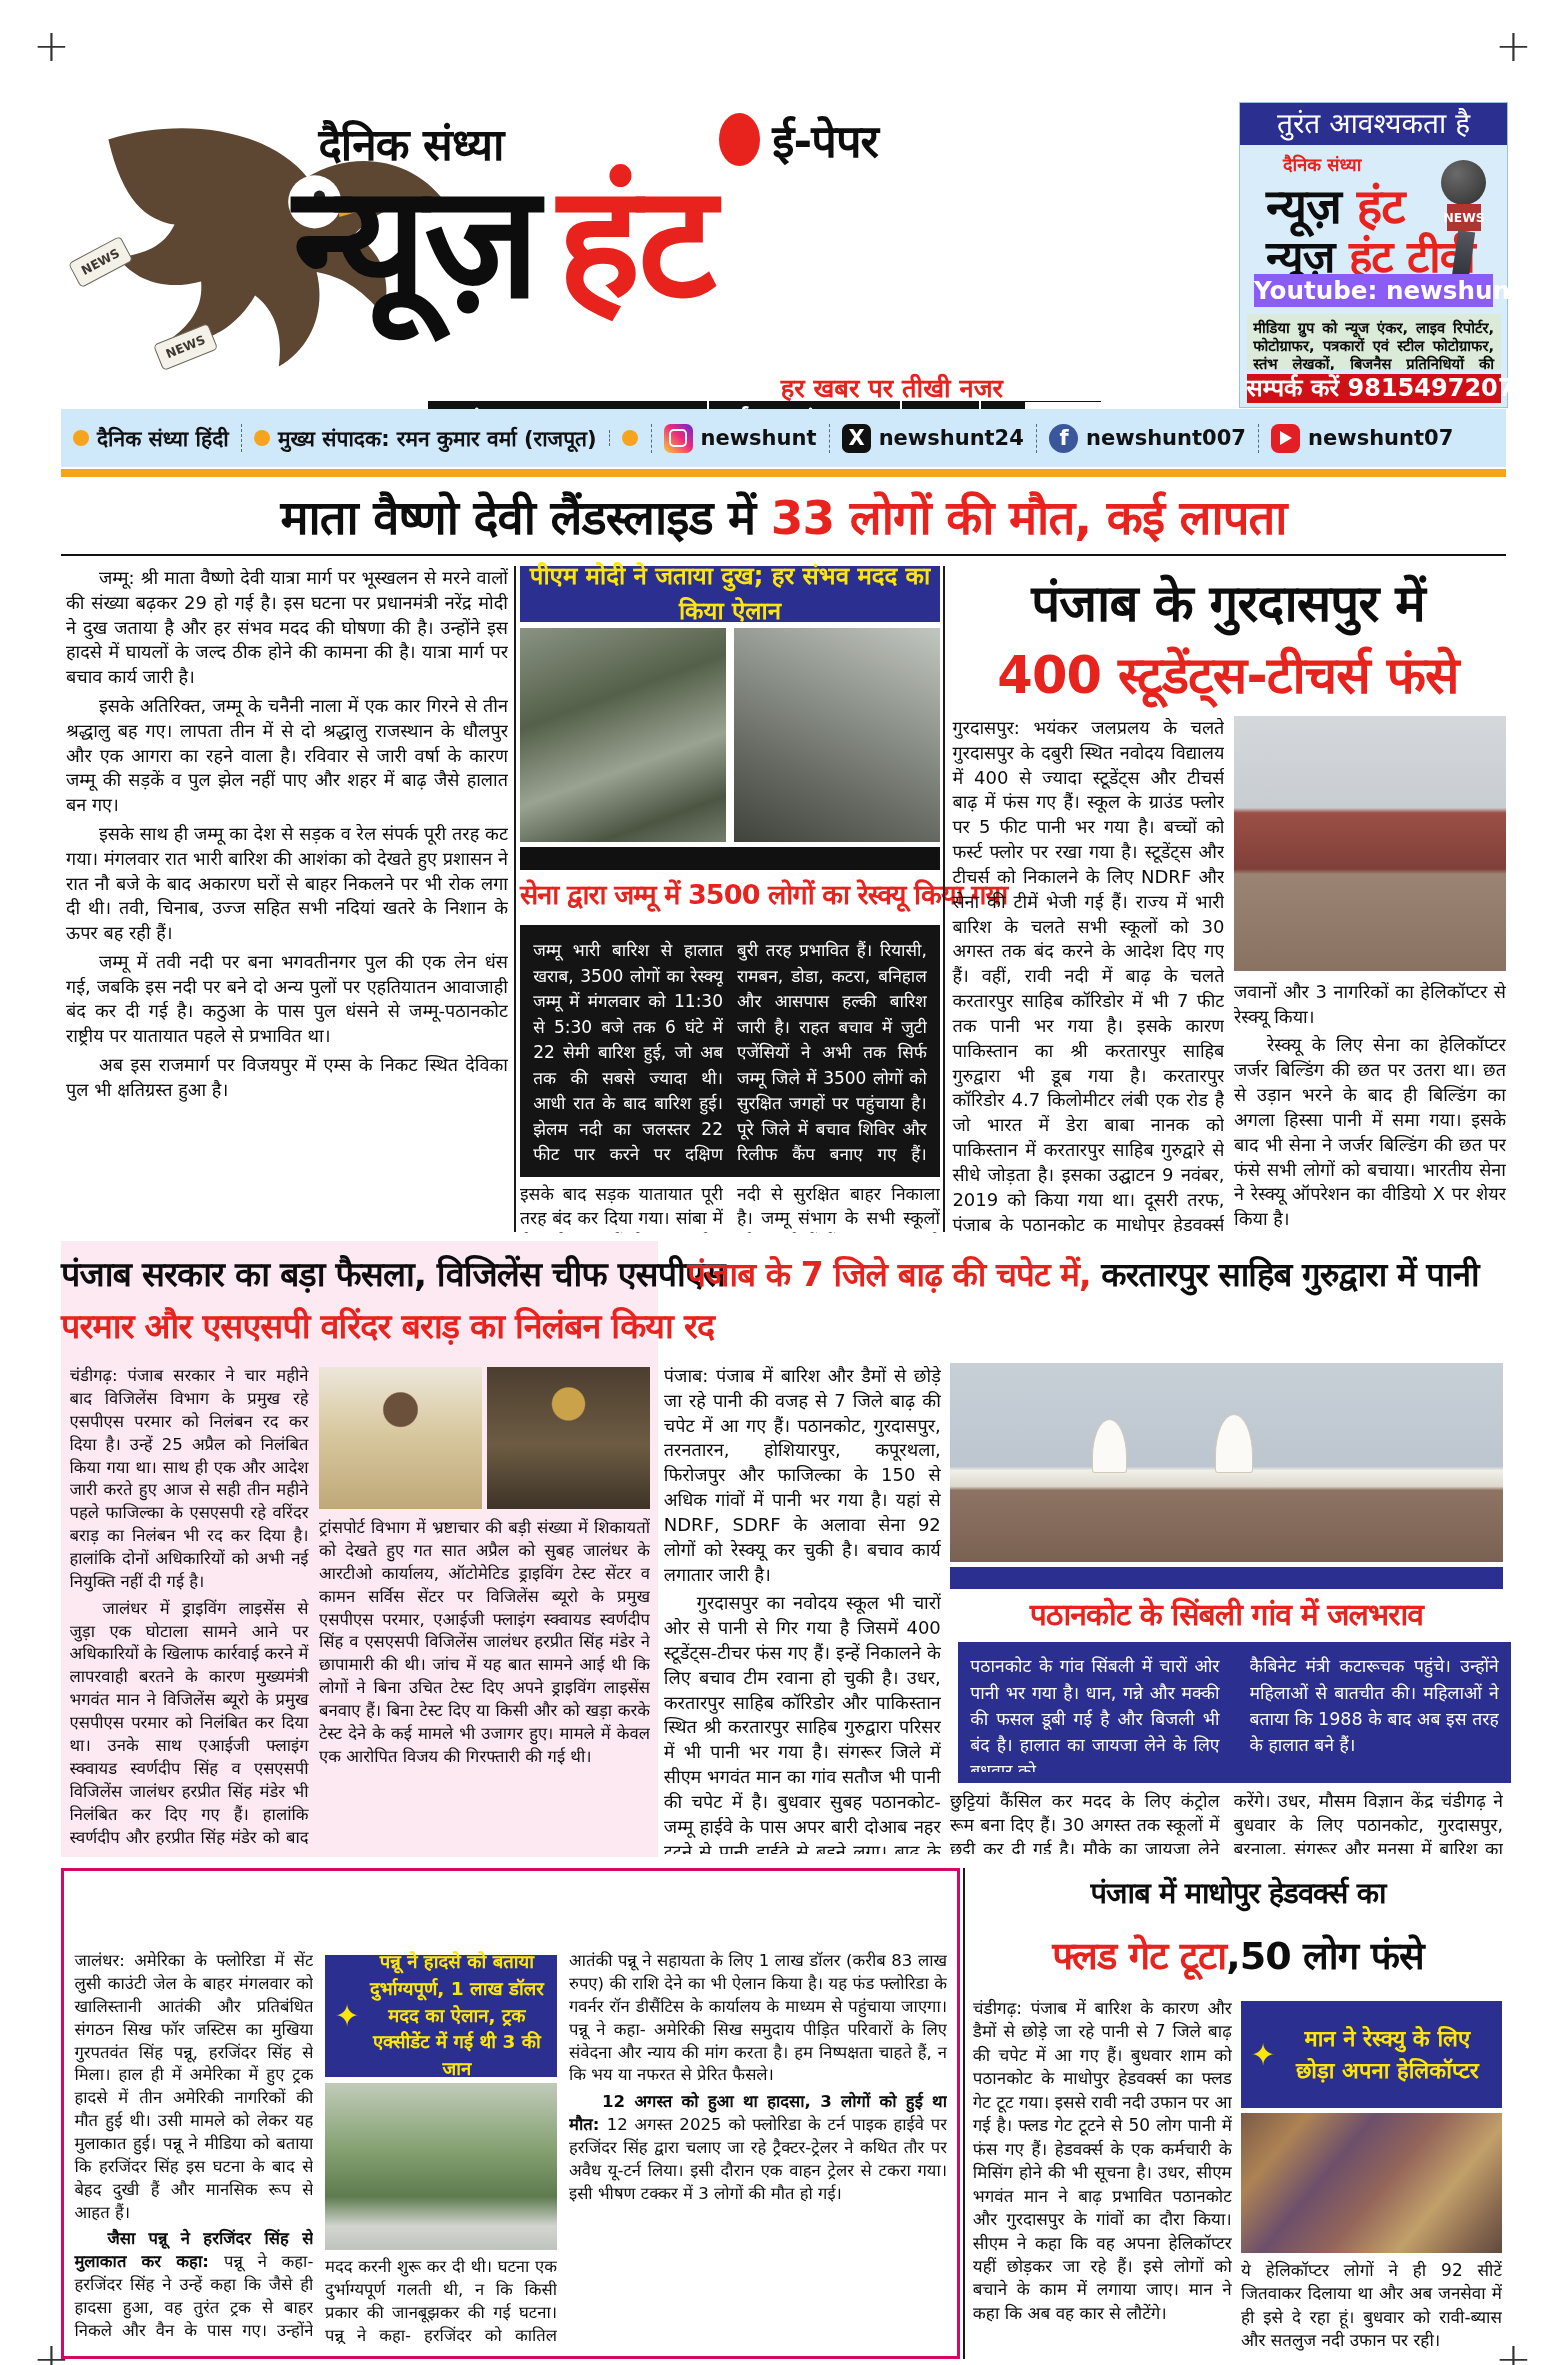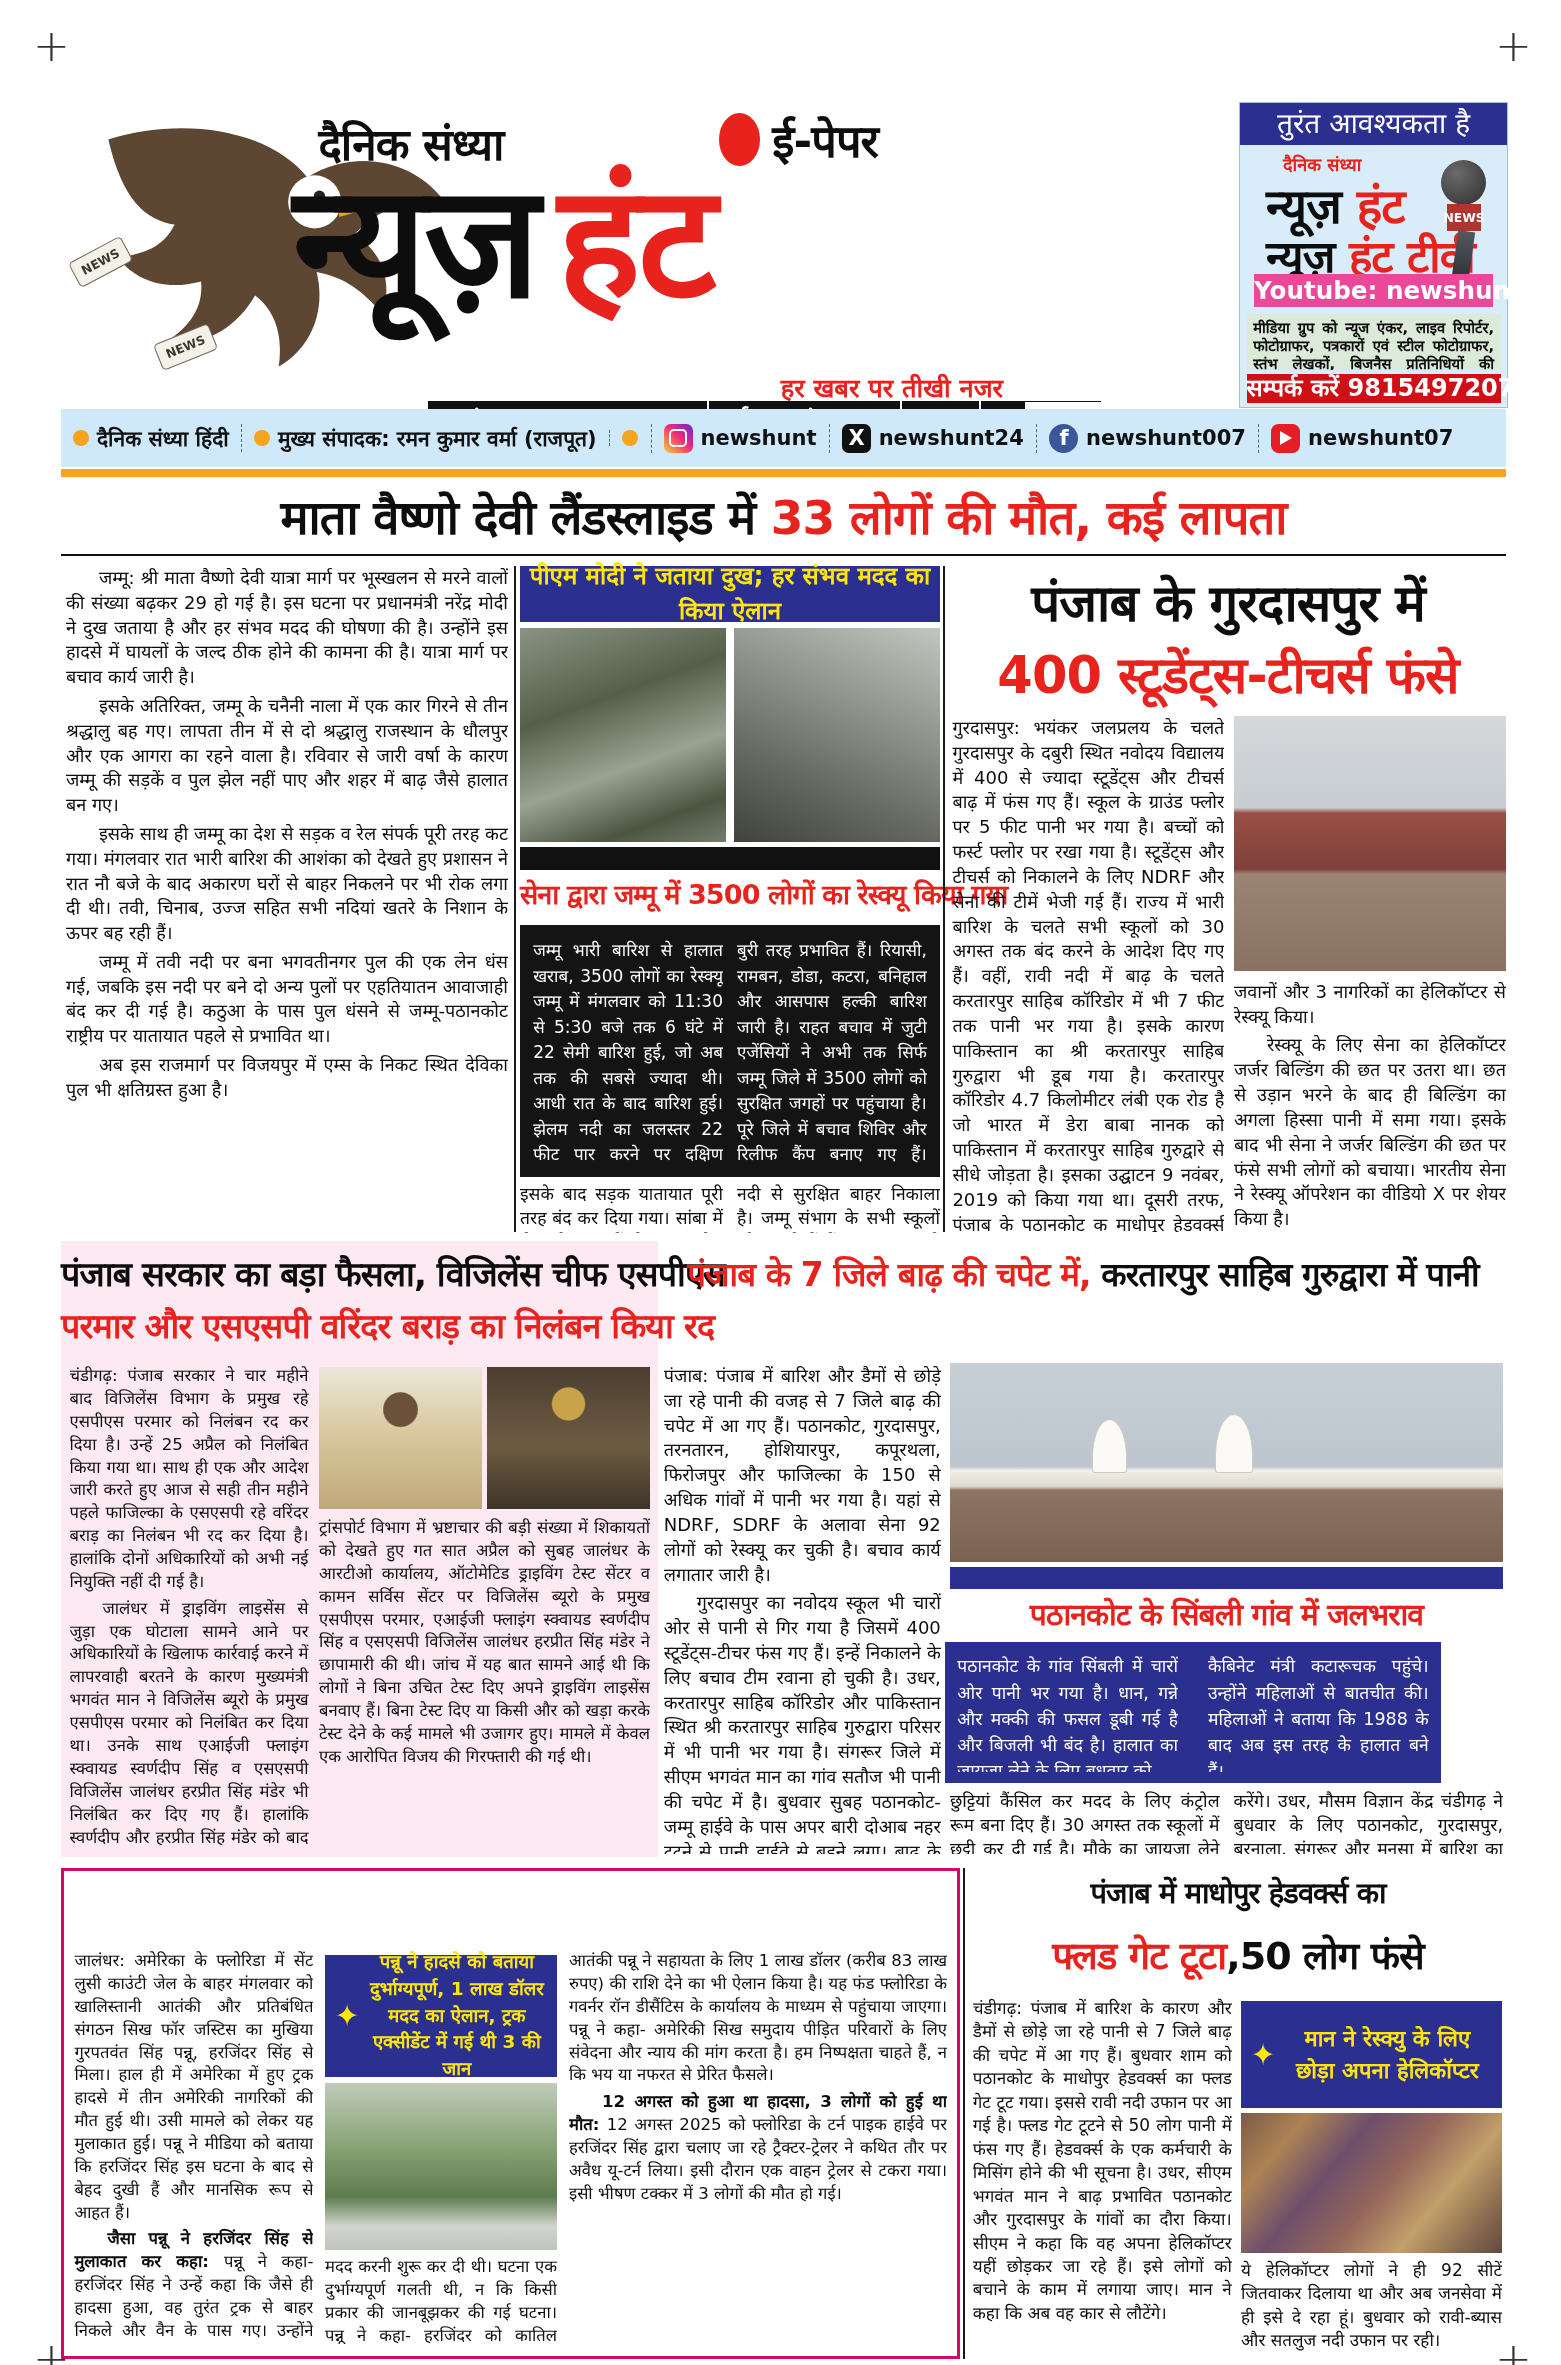--- a/index.html
+++ b/index.html
@@ -95,21 +95,21 @@
     </div>
     <div class="abs nowrap hl" style="left:26px;top:122px;font-size:44px">
       <span>न्यूज़</span> <span class="red">हंट टीवी</span>
     </div>
 
     <div class="abs" style="left:188px;top:57px;width:71px;height:123px">
       <div style="position:absolute;left:13.2px;top:0;width:45px;height:45px;border-radius:50%;background:radial-gradient(circle at 35% 30%,#6a6a6a,#2e2e2e)"></div>
       <div style="position:absolute;left:19px;top:44px;width:34px;height:27.4px;background:#b03430;display:flex;align-items:center;justify-content:center;color:#fff;font-weight:900;font-size:12.3px">NEWS</div>
       <div style="position:absolute;left:27.4px;top:71px;width:17px;height:47px;background:linear-gradient(180deg,#55585e,#2f3238);transform:rotate(8deg)"></div>
     </div>
-    <div class="abs center nowrap" style="left:14px;top:171px;width:239px;height:33px;background:#ec4899;color:#fff;font-size:24.6px;font-weight:800;line-height:33px">Youtube: newshunt07</div>
+    <div class="abs center nowrap" style="left:14px;top:171px;width:239px;height:33px;background:#8b5cf6;color:#fff;font-size:24.6px;font-weight:800;line-height:33px">Youtube: newshunt07</div>
     <div class="abs" style="left:6.6px;top:211px;width:254px;height:56px;background:#dcead9;padding:4.7px 6.6px;box-sizing:border-box;font-size:14.7px;font-weight:700;line-height:1.22;text-align:justify;overflow:hidden">मीडिया ग्रुप को न्यूज एंकर, लाइव रिपोर्टर, फोटोग्राफर, पत्रकारों एवं स्टील फोटोग्राफर, स्तंभ लेखकों, बिजनैस प्रतिनिधियों की पंजाब, हरियाणा, राजस्थान, जम्मू-कश्मीर, दिल्ली सहित पूरे भारत वर्ष से तुरंत आवश्यकता है। सम्पर्क करें</div>
     <div class="abs center nowrap" style="left:6.6px;top:271px;width:254px;height:29px;background:#cf1117;color:#fff;font-size:24px;font-weight:900;line-height:29px">सम्पर्क करें 9815497207</div>
   </div>
 
   <div class="abs" style="left:61px;top:409px;width:1445px;height:58px;background:#cfe8fa;display:flex;align-items:center">
     <div class="infoitem">
       <span class="orangedot"></span>
       <span>दैनिक संध्या हिंदी</span>
     </div>
     <div class="infoitem">
@@ -207,21 +207,21 @@
     <div class="body-col" style="position:absolute;left:2.8px;top:123px;width:277px;height:490px;font-size:18px">
       <p class="para" style="text-indent:0">पंजाब: पंजाब में बारिश और डैमों से छोड़े जा रहे पानी की वजह से 7 जिले बाढ़ की चपेट में आ गए हैं। पठानकोट, गुरदासपुर, तरनतारन, होशियारपुर, कपूरथला, फिरोजपुर और फाजिल्का के 150 से अधिक गांवों में पानी भर गया है। यहां से NDRF, SDRF के अलावा सेना 92 लोगों को रेस्क्यू कर चुकी है। बचाव कार्य लगातार जारी है।</p>
       <p class="para">गुरदासपुर का नवोदय स्कूल भी चारों ओर से पानी से गिर गया है जिसमें 400 स्टूडेंट्स-टीचर फंस गए हैं। इन्हें निकालने के लिए बचाव टीम रवाना हो चुकी है। उधर, करतारपुर साहिब कॉरिडोर और पाकिस्तान स्थित श्री करतारपुर साहिब गुरुद्वारा परिसर में भी पानी भर गया है। संगरूर जिले में सीएम भगवंत मान का गांव सतौज भी पानी की चपेट में है। बुधवार सुबह पठानकोट-जम्मू हाईवे के पास अपर बारी दोआब नहर टूटने से पानी हाईवे से बहने लगा। बाढ़ के हालात को देखते हुए आप सरकार ने बाढ़ प्रभावित एरिया में कर्मचारियों और अधिकारियों की</p>
     </div>
     <div class="photo ph-gurudwara" style="left:289px;top:122px;width:553px;height:199px">
       <div class="dome" style="left:142px;top:56px;width:33px;height:52px"></div>
       <div class="dome" style="left:265px;top:51px;width:36px;height:57px"></div>
     </div>
     <div class="bluebox" style="position:absolute;left:289px;top:326px;width:553px;height:22px"></div>
     <div class="hl red center nowrap" style="position:absolute;left:289px;top:352px;width:553px;font-size:30px">पठानकोट के सिंबली गांव में जलभराव</div>
-    <div class="bluebox" style="position:absolute;left:284px;top:401px;width:496px;height:141px;display:flex;gap:30px;padding:11.4px 12.3px;box-sizing:border-box">
+    <div class="bluebox" style="position:absolute;left:297px;top:401px;width:553px;height:141px;display:flex;gap:30px;padding:11.4px 12.3px;box-sizing:border-box">
       <div class="whitecoltext" style="flex:1;font-size:17.5px">पठानकोट के गांव सिंबली में चारों ओर पानी भर गया है। धान, गन्ने और मक्की की फसल डूबी गई है और बिजली भी बंद है। हालात का जायजा लेने के लिए बुधवार को</div>
       <div class="whitecoltext" style="flex:1;font-size:17.5px">कैबिनेट मंत्री कटारूचक पहुंचे। उन्होंने महिलाओं से बातचीत की। महिलाओं ने बताया कि 1988 के बाद अब इस तरह के हालात बने हैं।</div>
     </div>
     <div style="position:absolute;left:289px;top:548px;width:553px;display:flex;gap:14px">
       <div class="body-col" style="flex:1;font-size:17.5px;height:65px">छुट्टियां कैंसिल कर मदद के लिए कंट्रोल रूम बना दिए हैं। 30 अगस्त तक स्कूलों में छुट्टी कर दी गई है। मौके का जायजा लेने सीएम मान आज पठानकोट और गुरदासपुर का दौरा</div>
       <div class="body-col" style="flex:1;font-size:17.5px;height:65px">करेंगे। उधर, मौसम विज्ञान केंद्र चंडीगढ़ ने बुधवार के लिए पठानकोट, गुरदासपुर, बरनाला, संगरूर और मनसा में बारिश का रेड अलर्ट जारी किया है।</div>
     </div>
   </div>
 
   <div class="abs" style="left:61px;top:1868px;width:899px;height:491px;border:3.8px solid #cf0a68;box-sizing:border-box;background:#fff">

